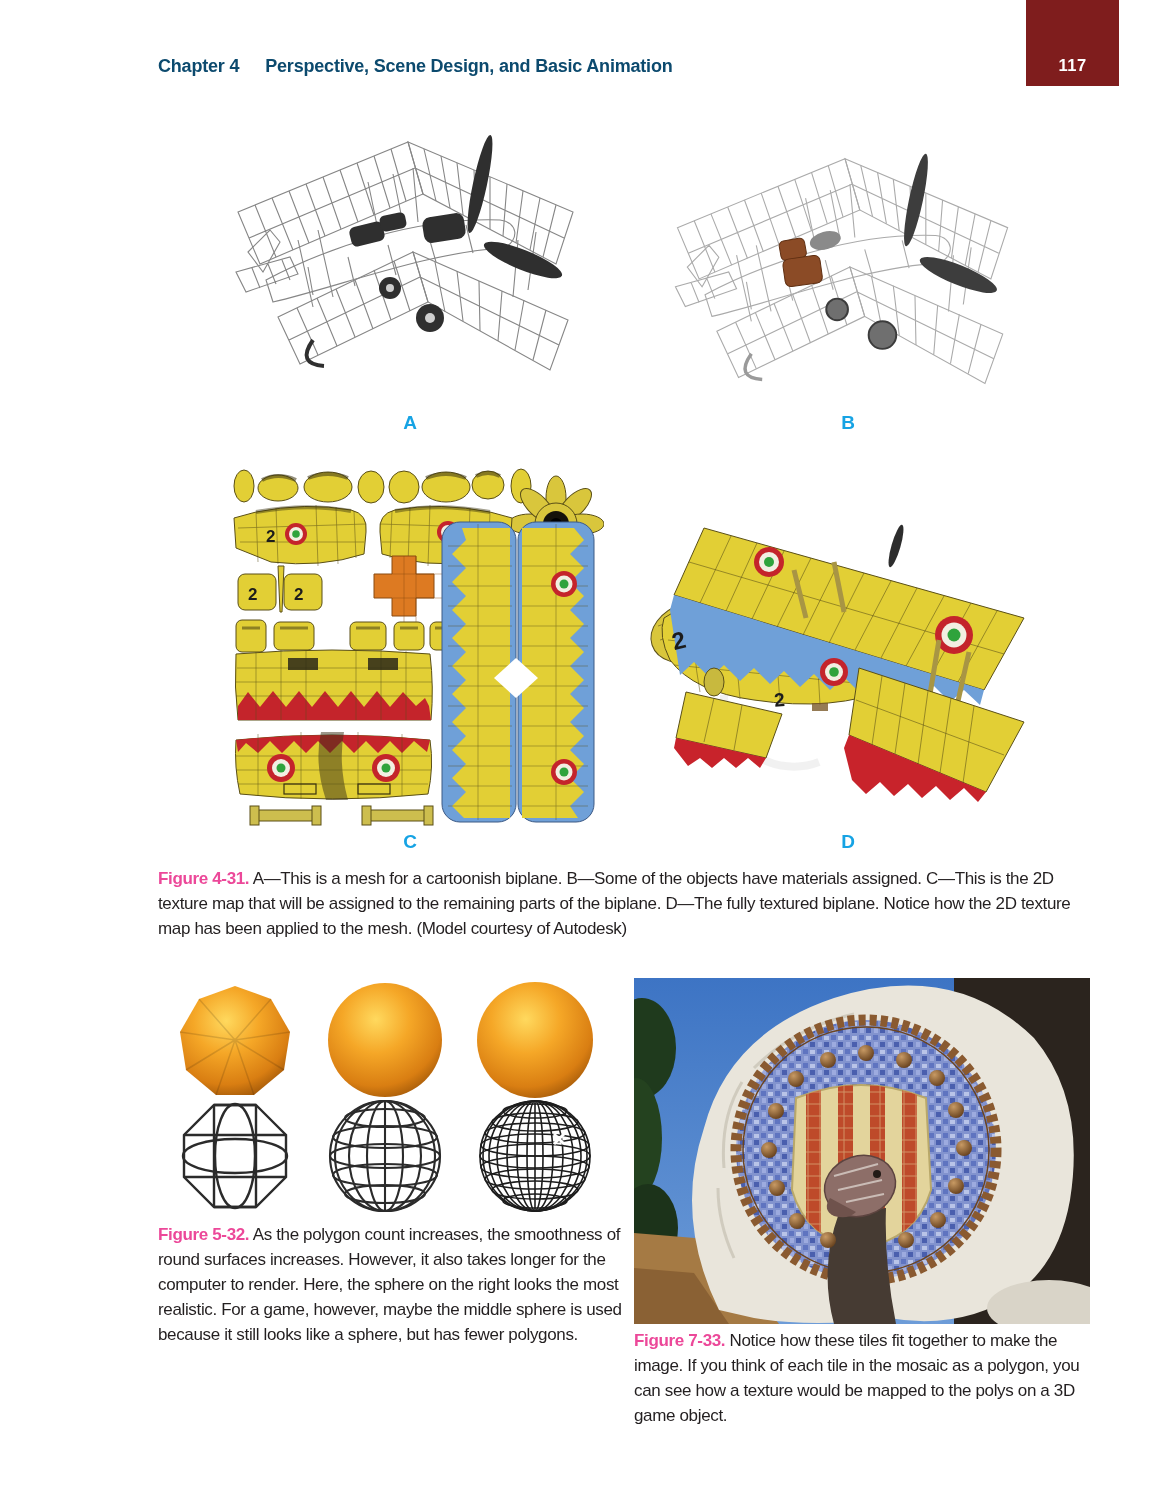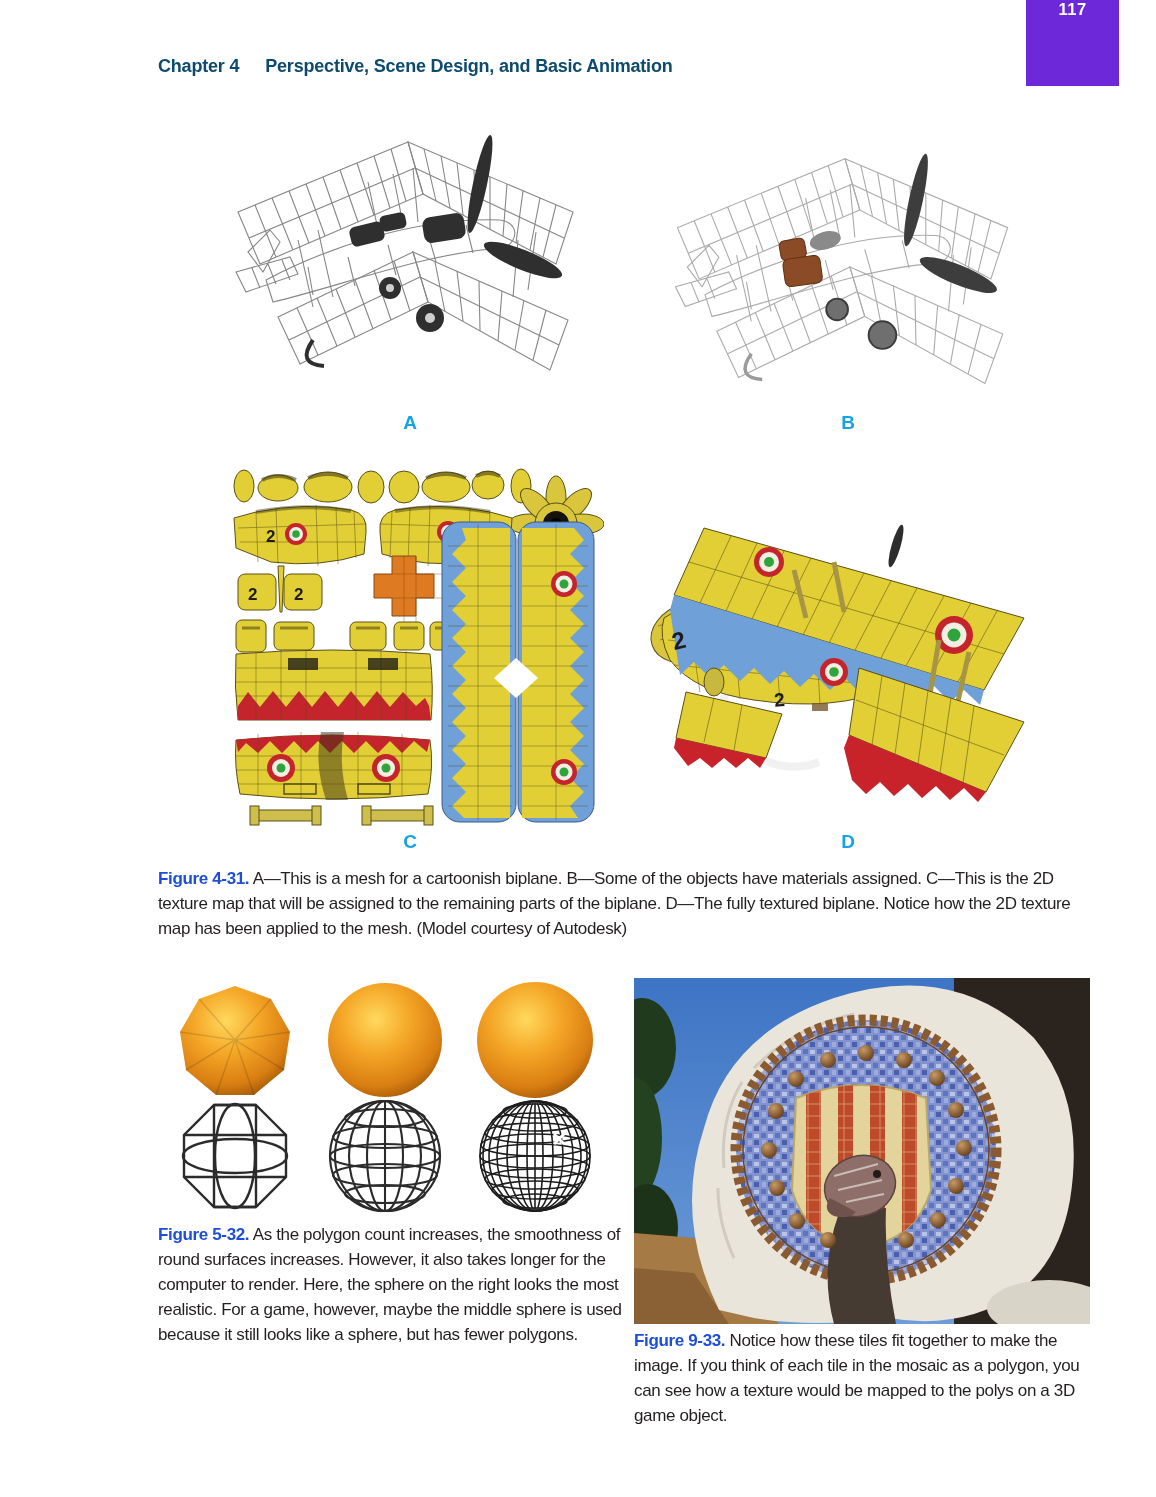--- a/index.html
+++ b/index.html
@@ -6,29 +6,29 @@
   .page{
     position:relative;width:1156px;height:1497px;background:#ffffff;overflow:hidden;
     font-family:"Liberation Sans","DejaVu Sans",sans-serif;color:#231f20;
   }
   .abs{position:absolute;}
   .running-head{
     left:158px;top:56px;font-size:18px;font-weight:bold;color:#0c4a6e;letter-spacing:-0.2px;
   }
   .running-head .chap{margin-right:26px;}
   .pagenum-box{
-    left:1026px;top:0;width:93px;height:86px;background:#6d28d9;
-    display:flex;justify-content:center;
+    left:1026px;top:0;width:93px;height:86px;background:#7f1d1d;
+    display:flex;align-items:flex-end;justify-content:center;
   }
   .pagenum-box .num{color:#ffffff;font-weight:bold;font-size:16.5px;margin-bottom:11px;letter-spacing:0.5px;}
   .fig-letter{
     width:44px;text-align:center;font-size:19px;font-weight:bold;color:#16a3e4;
   }
   .caption{font-size:17px;line-height:25px;letter-spacing:-0.35px;color:#231f20;}
-  .caption .lead{color:#1d4ed8;font-weight:bold;}
+  .caption .lead{color:#ec4899;font-weight:bold;}
   .imgbox{line-height:0;}
   svg{display:block;}
 </style>
 </head>
 <body>
 
 <div class="page">
 
   <div class="abs running-head">
     <span class="chap">Chapter 4</span><span>Perspective, Scene Design, and Basic Animation</span>
@@ -427,16 +427,16 @@
         <circle cx="143" cy="210" r="8"></circle>
           <circle cx="135" cy="172" r="8"></circle>
           <circle cx="142" cy="133" r="8"></circle>
         <circle cx="162" cy="101" r="8"></circle>
           <circle cx="194" cy="82" r="8"></circle>
       </g>
     </svg>
   </div>
 
   <div class="abs caption" style="left:634px;top:1328px;width:462px;">
-    <span class="lead">Figure 9-33.</span><span> Notice how these tiles fit together to make the image. If you think of each tile in the mosaic as a polygon, you can see how a texture would be mapped to the polys on a 3D game object.</span>
+    <span class="lead">Figure 7-33.</span><span> Notice how these tiles fit together to make the image. If you think of each tile in the mosaic as a polygon, you can see how a texture would be mapped to the polys on a 3D game object.</span>
   </div>
 
 </div>
 
 </body></html>

